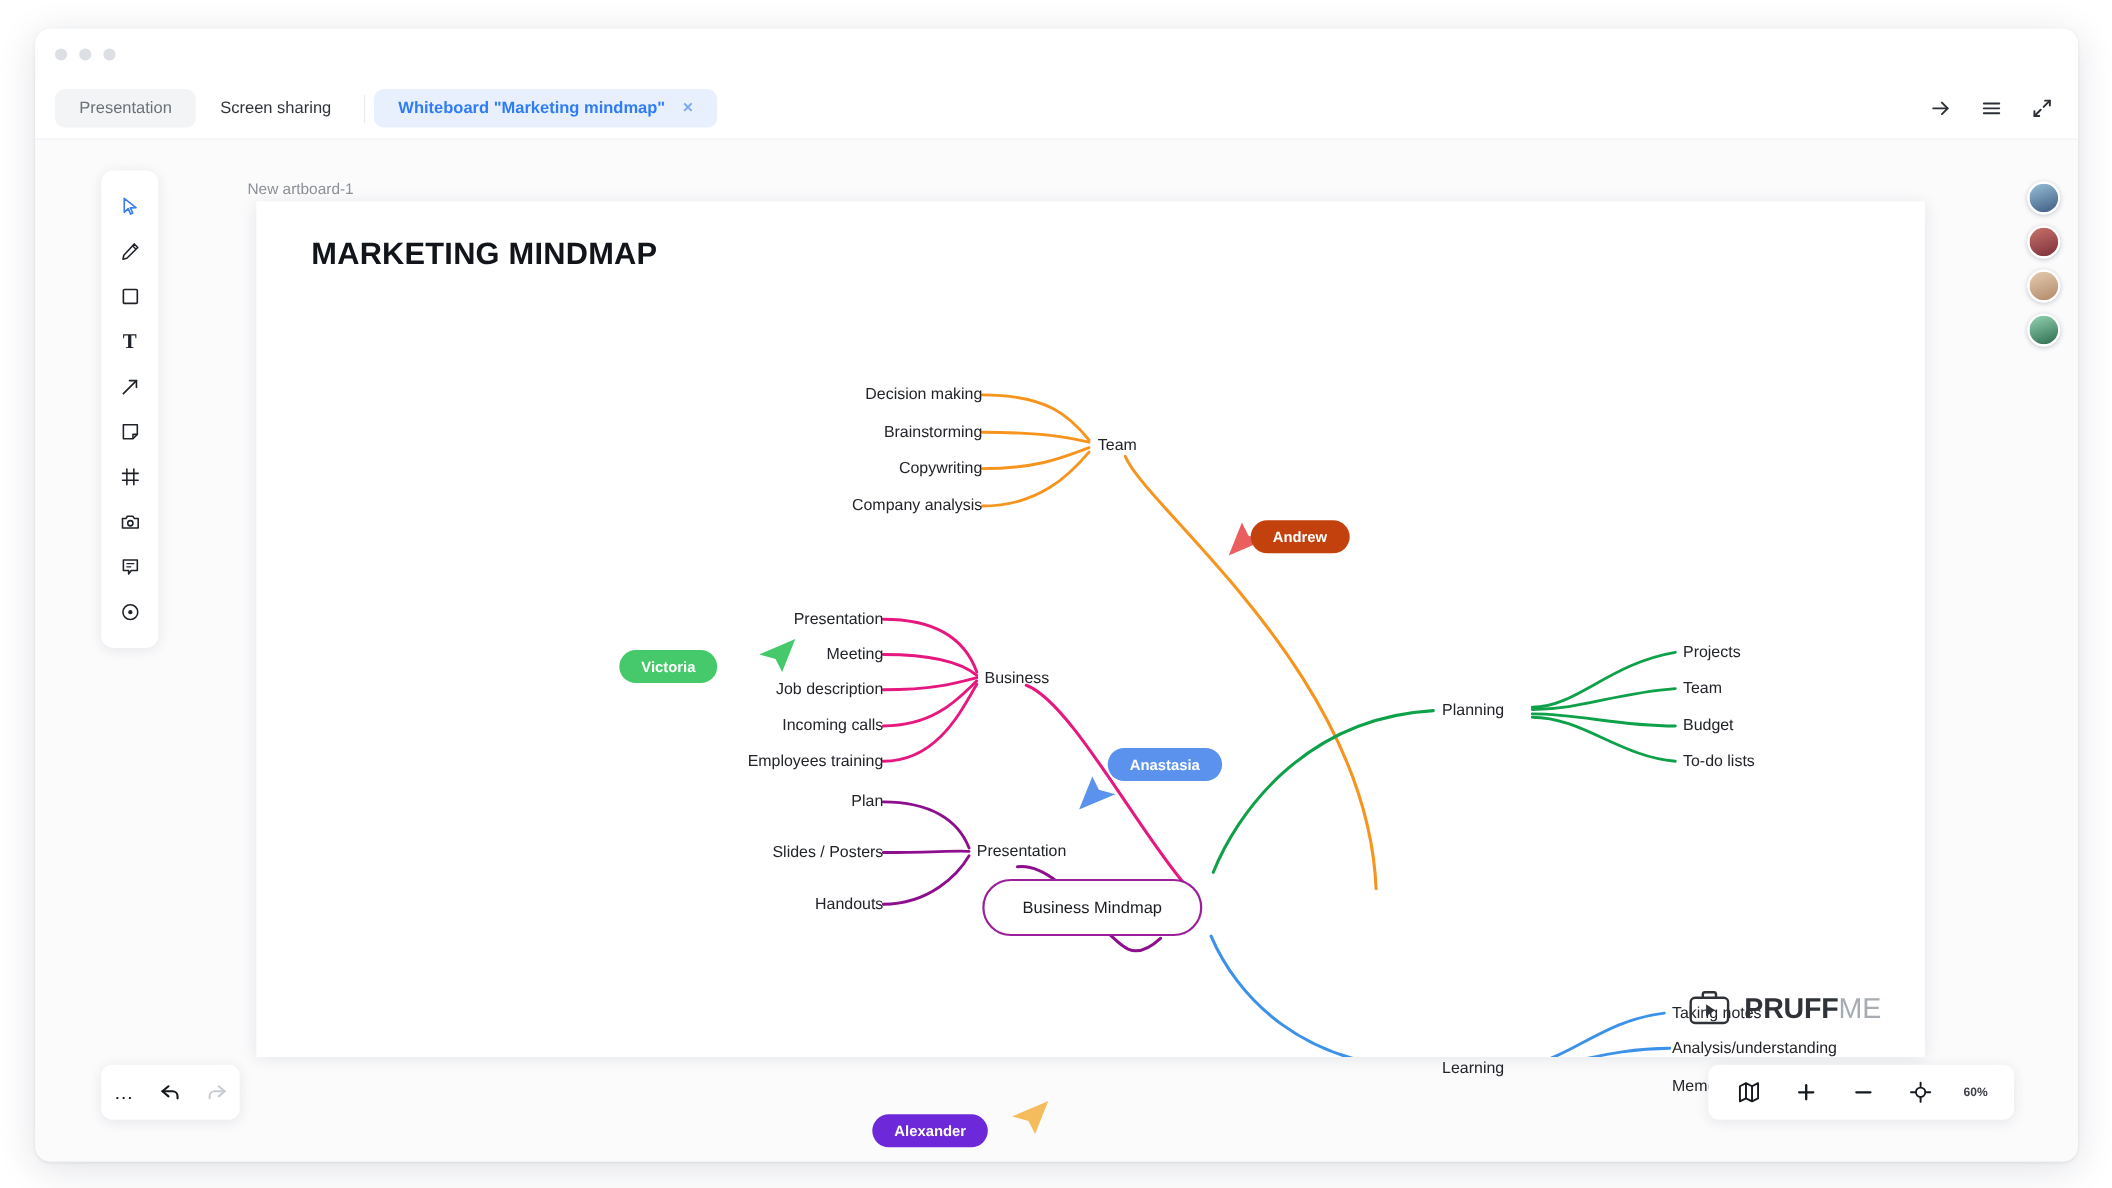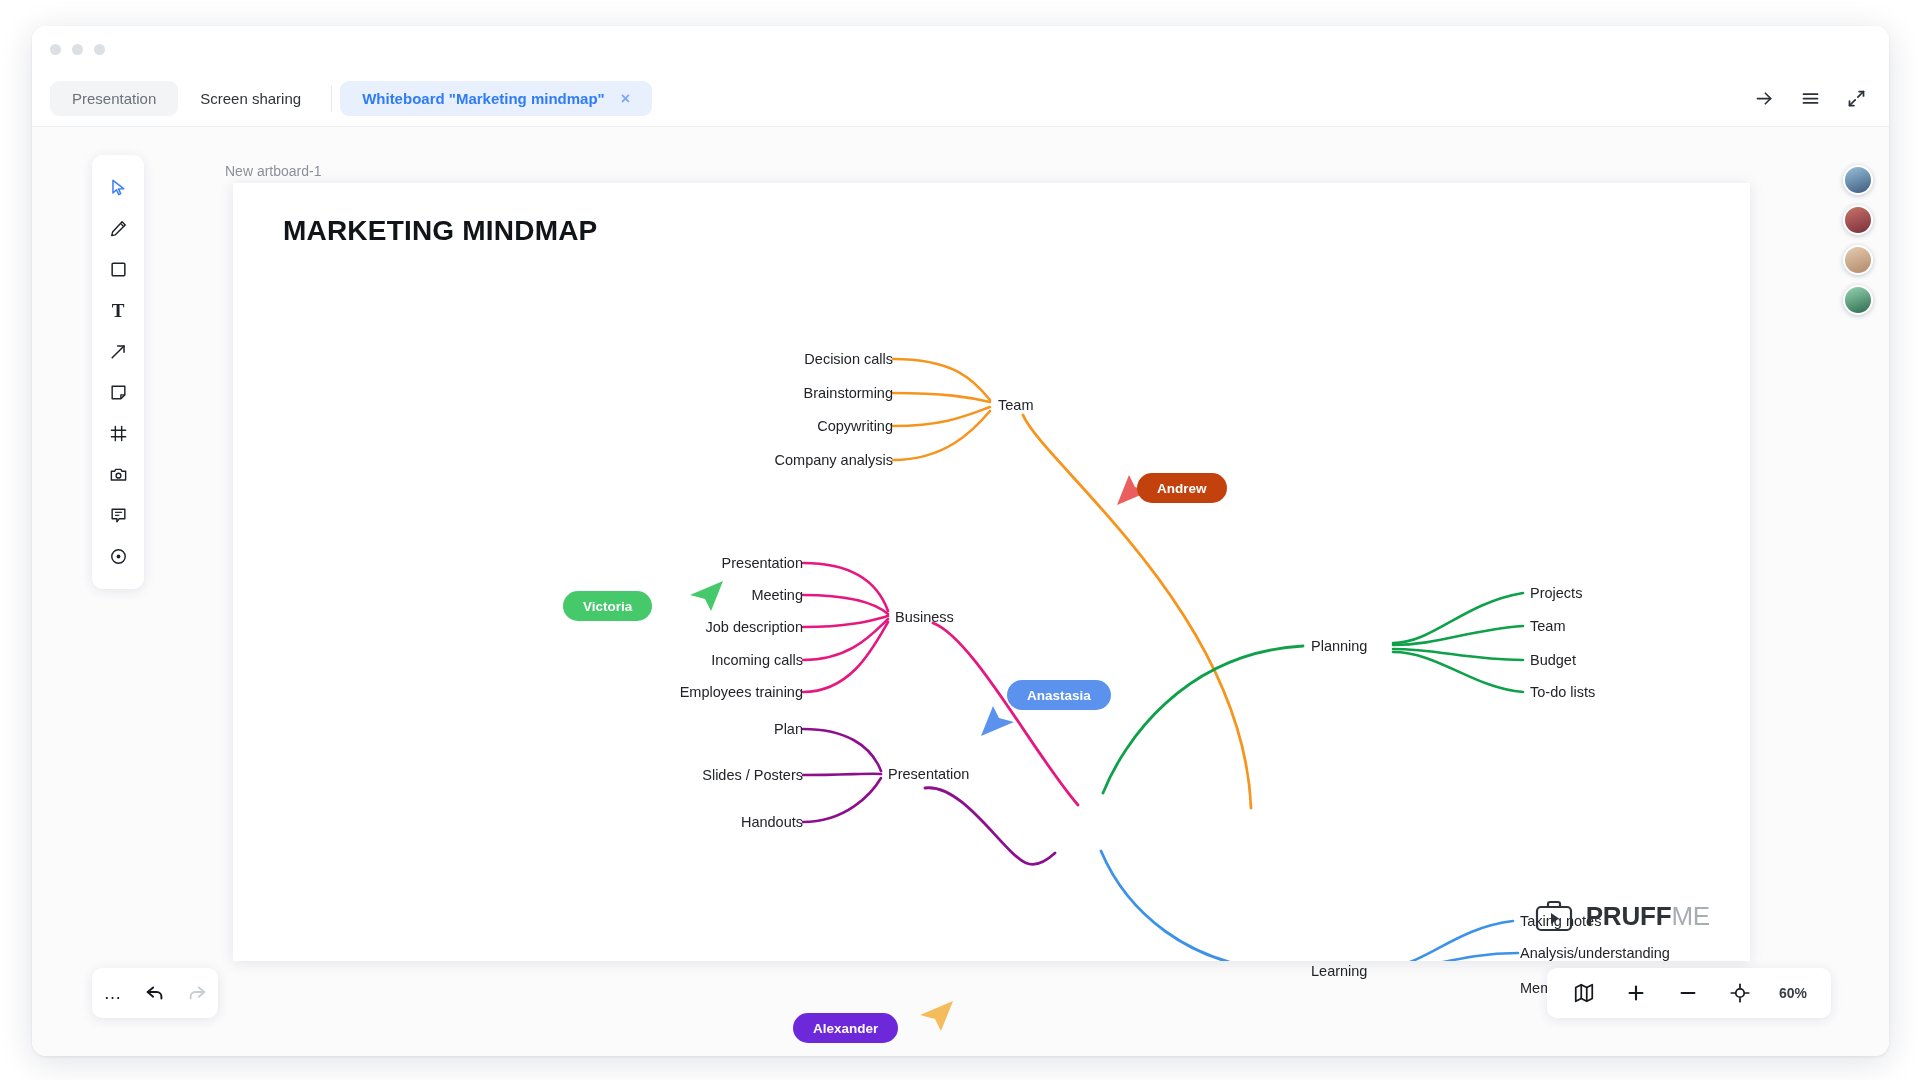--- a/index.html
+++ b/index.html
@@ -125,21 +125,21 @@
   }
   .bottom-right {
     position:absolute; right:58px; bottom:38px;
     height:50px; background:#fff; border-radius:10px;
     box-shadow:0 2px 12px rgba(25,35,60,0.10);
     display:flex; align-items:center; gap:26px; padding:0 24px;
   }
   .bl-btn { cursor:pointer; display:flex; align-items:center; justify-content:center;
             width:26px; height:26px; color:#15181d; }
   .bl-btn.dim { color:#c8cdd4; }
-  .zoom-val { font-size:14px; color:#3a3e45; font-weight:bold; }
+  .zoom-val { font-size:11px; color:#3a3e45; font-weight:bold; }
 
   
   .avatars { position:absolute; right:16px; top:38px; display:flex; flex-direction:column; gap:10px; }
   .avatar {
     width:30px; height:30px; border-radius:50%; border:2px solid #fff;
     box-shadow:0 1px 5px rgba(20,30,60,0.25);
     overflow:hidden; position:relative;
   }
 </style>
 </head>
@@ -299,21 +299,21 @@
         </g>
 
         <g fill="none" stroke="#3C92E8" stroke-width="2.6" stroke-linecap="round">
           <path d="M868,668 C890,720 950,790 1070,788" stroke-width="2.8"></path>
           <path d="M1148,785 C1190,785 1220,745 1280,738"></path>
           <path d="M1148,788 C1192,788 1225,770 1285,770"></path>
           <path d="M1148,792 C1192,792 1225,805 1280,805"></path>
         </g>
       </svg>
 
-      <div class="node r" style="left:660px; top:176px;">Decision calls</div>
+      <div class="node r" style="left:660px; top:176px;">Decision making</div>
       <div class="node r" style="left:660px; top:210px;">Brainstorming</div>
       <div class="node r" style="left:660px; top:243px;">Copywriting</div>
       <div class="node r" style="left:660px; top:277px;">Company analysis</div>
       <div class="node" style="left:765px; top:222px;">Team</div>
 
       <div class="node r" style="left:570px; top:380px;">Presentation</div>
       <div class="node r" style="left:570px; top:412px;">Meeting</div>
       <div class="node r" style="left:570px; top:444px;">Job description</div>
       <div class="node r" style="left:570px; top:477px;">Incoming calls</div>
       <div class="node r" style="left:570px; top:509px;">Employees training</div>
@@ -328,20 +328,21 @@
       <div class="node" style="left:1297px; top:410px;">Projects</div>
       <div class="node" style="left:1297px; top:443px;">Team</div>
       <div class="node" style="left:1297px; top:477px;">Budget</div>
       <div class="node" style="left:1297px; top:509px;">To-do lists</div>
 
       <div class="node" style="left:1078px; top:788px;">Learning</div>
       <div class="node" style="left:1287px; top:738px;">Taking notes</div>
       <div class="node" style="left:1287px; top:770px;">Analysis/understanding</div>
       <div class="node" style="left:1287px; top:805px;">Memorizing</div>
 
+      <div class="center-node">Business Mindmap</div>
 
       <div class="cursor" style="left:880px; top:288px;">
         <svg width="40" height="38" viewBox="0 0 40 38">
           <path d="M36 4 L3 18 L18 22 L24 34 Z" fill="#EB5E5E" transform="rotate(180 20 19)"></path>
         </svg>
         <div class="pill" style="left:24px; top:2px; background:#c2410c;">Andrew</div>
       </div>
 
       <div class="cursor" style="left:330px; top:398px;">
         <svg width="40" height="38" viewBox="0 0 40 38" style="left:124px; top:-4px;">

